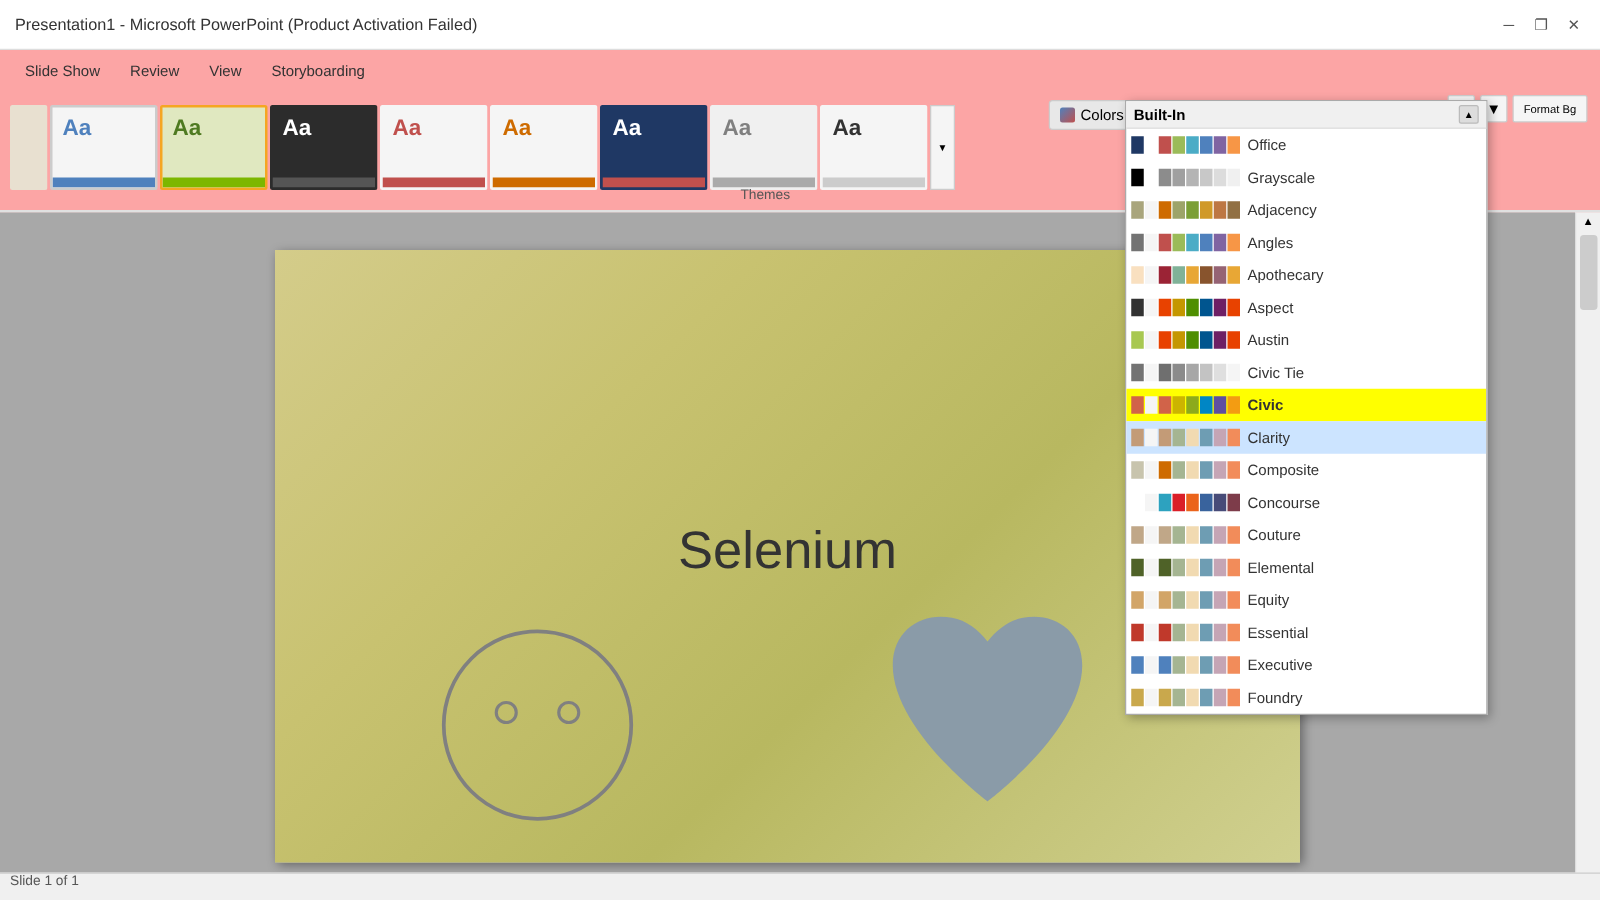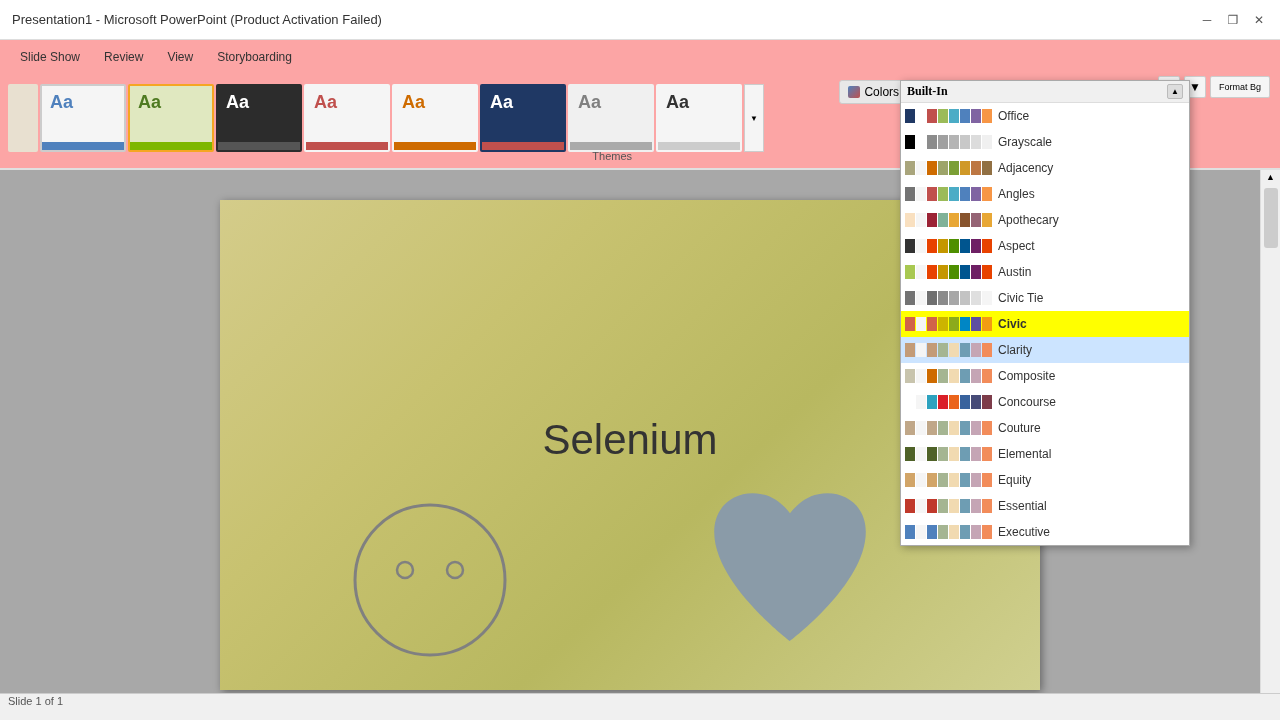--- a/index.html
+++ b/index.html
@@ -261,22 +261,22 @@
       font-size: 12px;
       cursor: pointer;
     }
 
     
     .status-bar {
       height: 22px;
       background: #f0f0f0;
       border-top: 1px solid #ccc;
       display: flex;
-      align-items: flex-end;
-      padding: 13px 8px;
+      align-items: flex-start;
+      padding: 0 8px;
       font-size: 11px;
       color: #555;
       position: absolute;
       bottom: 0;
       left: 0;
       right: 0;
     }
   </style>
 </head>
 <body>
@@ -388,21 +388,21 @@
   </div>
 
   <div class="right-panel">
     <div style="font-size:9px;cursor:pointer;padding:2px;">▲</div>
     <div class="scrollbar-thumb"></div>
     <div style="font-size:9px;cursor:pointer;margin-top:auto;padding:2px;">▼</div>
   </div>
 </div>
 
 <div class="colors-dropdown">
-  <div style="display:flex;align-items:center;background:#f0f0f0;border-bottom:1px solid #ddd;padding:3px 6px;font-family:Liberation Serif, serif;">
+  <div style="display:flex;align-items:center;background:#f0f0f0;border-bottom:1px solid #ddd;padding:3px 6px;">
     <span style="font-size:12px;font-weight:600;flex:1;">Built-In</span>
     <div style="font-size:8px;cursor:pointer;padding:2px 3px;background:#ddd;border:1px solid #bbb;border-radius:2px;">▲</div>
   </div>
 
   <div class="dropdown-body" id="dropdown-body" style="max-height:560px;overflow-y:auto;">
 
   <div class="color-row">
         <div class="color-swatches">
           <span class="swatch" style="background: rgb(31, 56, 100);"></span>
           <span class="swatch" style="background: rgb(255, 255, 255);"></span>
@@ -616,18 +616,31 @@
           <span class="swatch" style="background: rgb(245, 245, 245);"></span>
           <span class="swatch" style="background: rgb(79, 129, 189);"></span>
           <span class="swatch" style="background: rgb(165, 181, 146);"></span>
           <span class="swatch" style="background: rgb(241, 218, 177);"></span>
           <span class="swatch" style="background: rgb(110, 157, 179);"></span>
           <span class="swatch" style="background: rgb(197, 165, 181);"></span>
           <span class="swatch" style="background: rgb(242, 140, 90);"></span>
         </div>
         <span class="row-label">Executive</span>
       </div>
+      <div class="color-row">
+        <div class="color-swatches">
+          <span class="swatch" style="background: rgb(201, 168, 76);"></span>
+          <span class="swatch" style="background: rgb(245, 245, 245);"></span>
+          <span class="swatch" style="background: rgb(201, 168, 76);"></span>
+          <span class="swatch" style="background: rgb(165, 181, 146);"></span>
+          <span class="swatch" style="background: rgb(241, 218, 177);"></span>
+          <span class="swatch" style="background: rgb(110, 157, 179);"></span>
+          <span class="swatch" style="background: rgb(197, 165, 181);"></span>
+          <span class="swatch" style="background: rgb(242, 140, 90);"></span>
+        </div>
+        <span class="row-label">Foundry</span>
+      </div>
     </div>
 </div>
 
 <div class="status-bar">
   <span style="font-size:11px;color:#555;">Slide 1 of 1</span>
 </div>
 
 </body></html>

